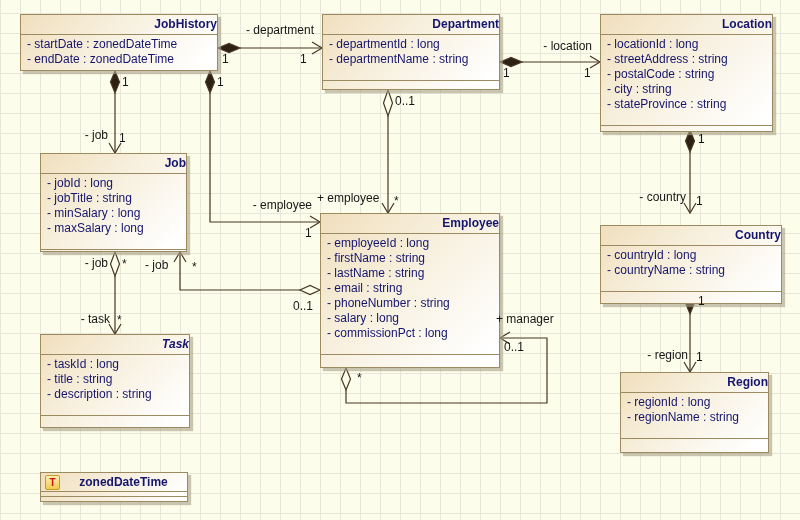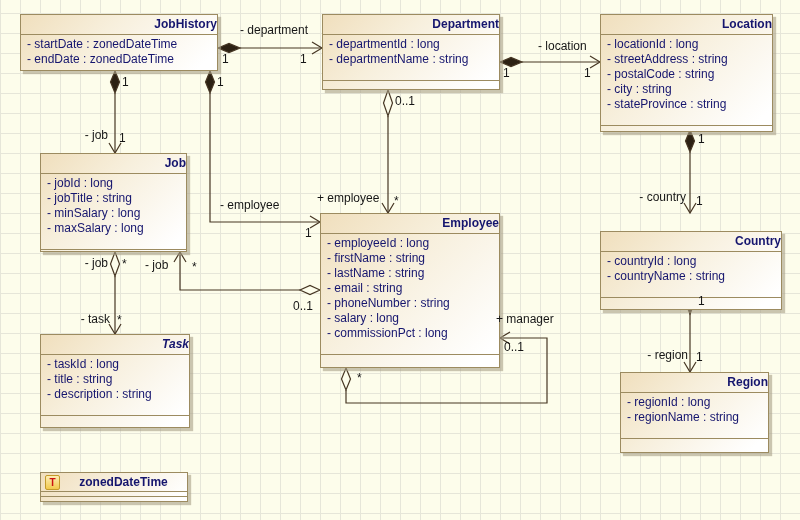--- a/index.html
+++ b/index.html
@@ -42,21 +42,21 @@
     border:1px solid #c49a2a;border-radius:2px;
     color:#cc1111;font-weight:bold;font-size:10px;line-height:13px;text-align:center;
   }
   .dt-title{flex:1;text-align:center;font-size:12px;font-weight:bold;color:#15156e;}
   .dt-row{height:4px;}
   .dt-row + .dt-row{border-top:1px solid #9c8b60;}
 
   #edges{position:absolute;left:0;top:0;pointer-events:none;}
   .lbl{position:absolute;font-size:12px;color:#161616;white-space:nowrap;line-height:13px;}
   .r{text-align:right;}
-  .c{text-align:left;}
+  .c{text-align:right;}
 </style>
 </head>
 <body>
 
 <div id="canvas">
 
   <svg id="edges" width="800" height="520" viewBox="0 0 800 520" fill="none" stroke="#463623" stroke-width="1.2">
 
     <g>
       <line x1="240" y1="48" x2="321" y2="48"></line>
@@ -166,21 +166,21 @@
       <div class="attr">- firstName : string</div>
       <div class="attr">- lastName : string</div>
       <div class="attr">- email : string</div>
       <div class="attr">- phoneNumber : string</div>
       <div class="attr">- salary : long</div>
       <div class="attr">- commissionPct : long</div>
     </div>
     <div class="uml-ops"></div>
   </div>
 
-  <div class="uml-class" style="left:600px;top:231px;width:182px;height:79px">
+  <div class="uml-class" style="left:600px;top:225px;width:182px;height:79px">
     <div class="uml-title">Country</div>
     <div class="uml-attrs">
       <div class="attr">- countryId : long</div>
       <div class="attr">- countryName : string</div>
     </div>
     <div class="uml-ops"></div>
   </div>
 
   <div class="uml-class italic" style="left:40px;top:334px;width:150px;height:94px">
     <div class="uml-title">Task</div>

